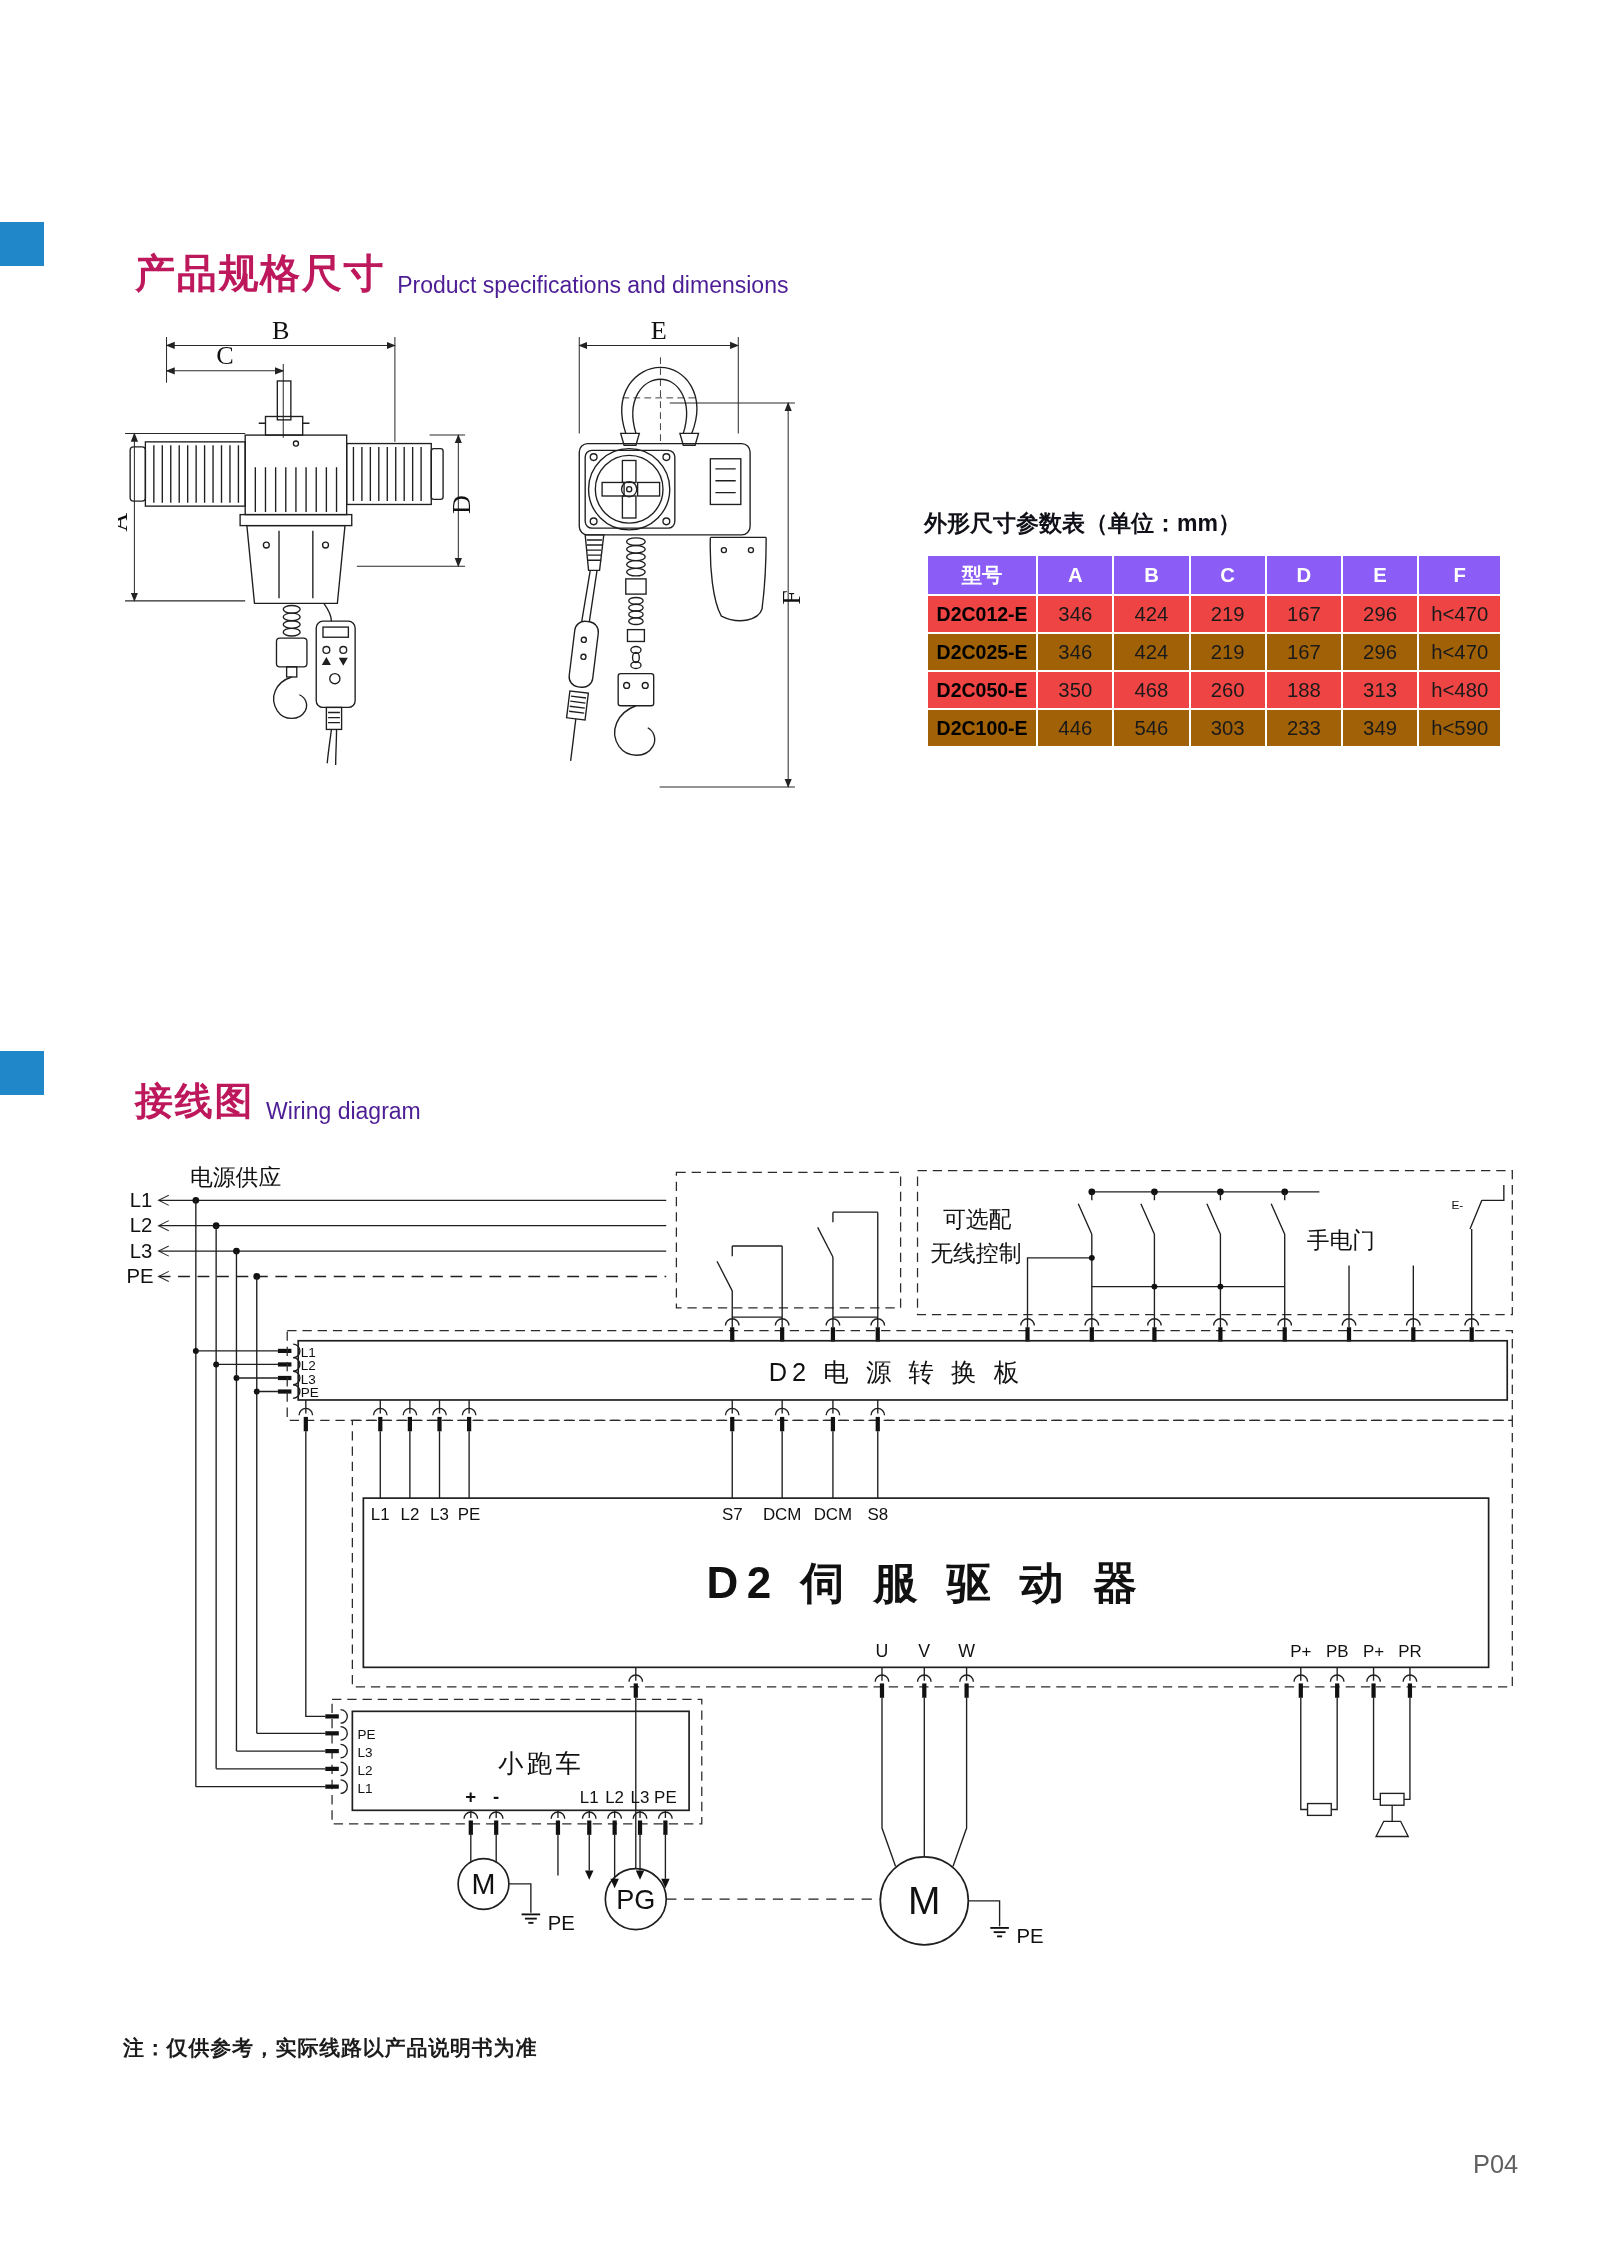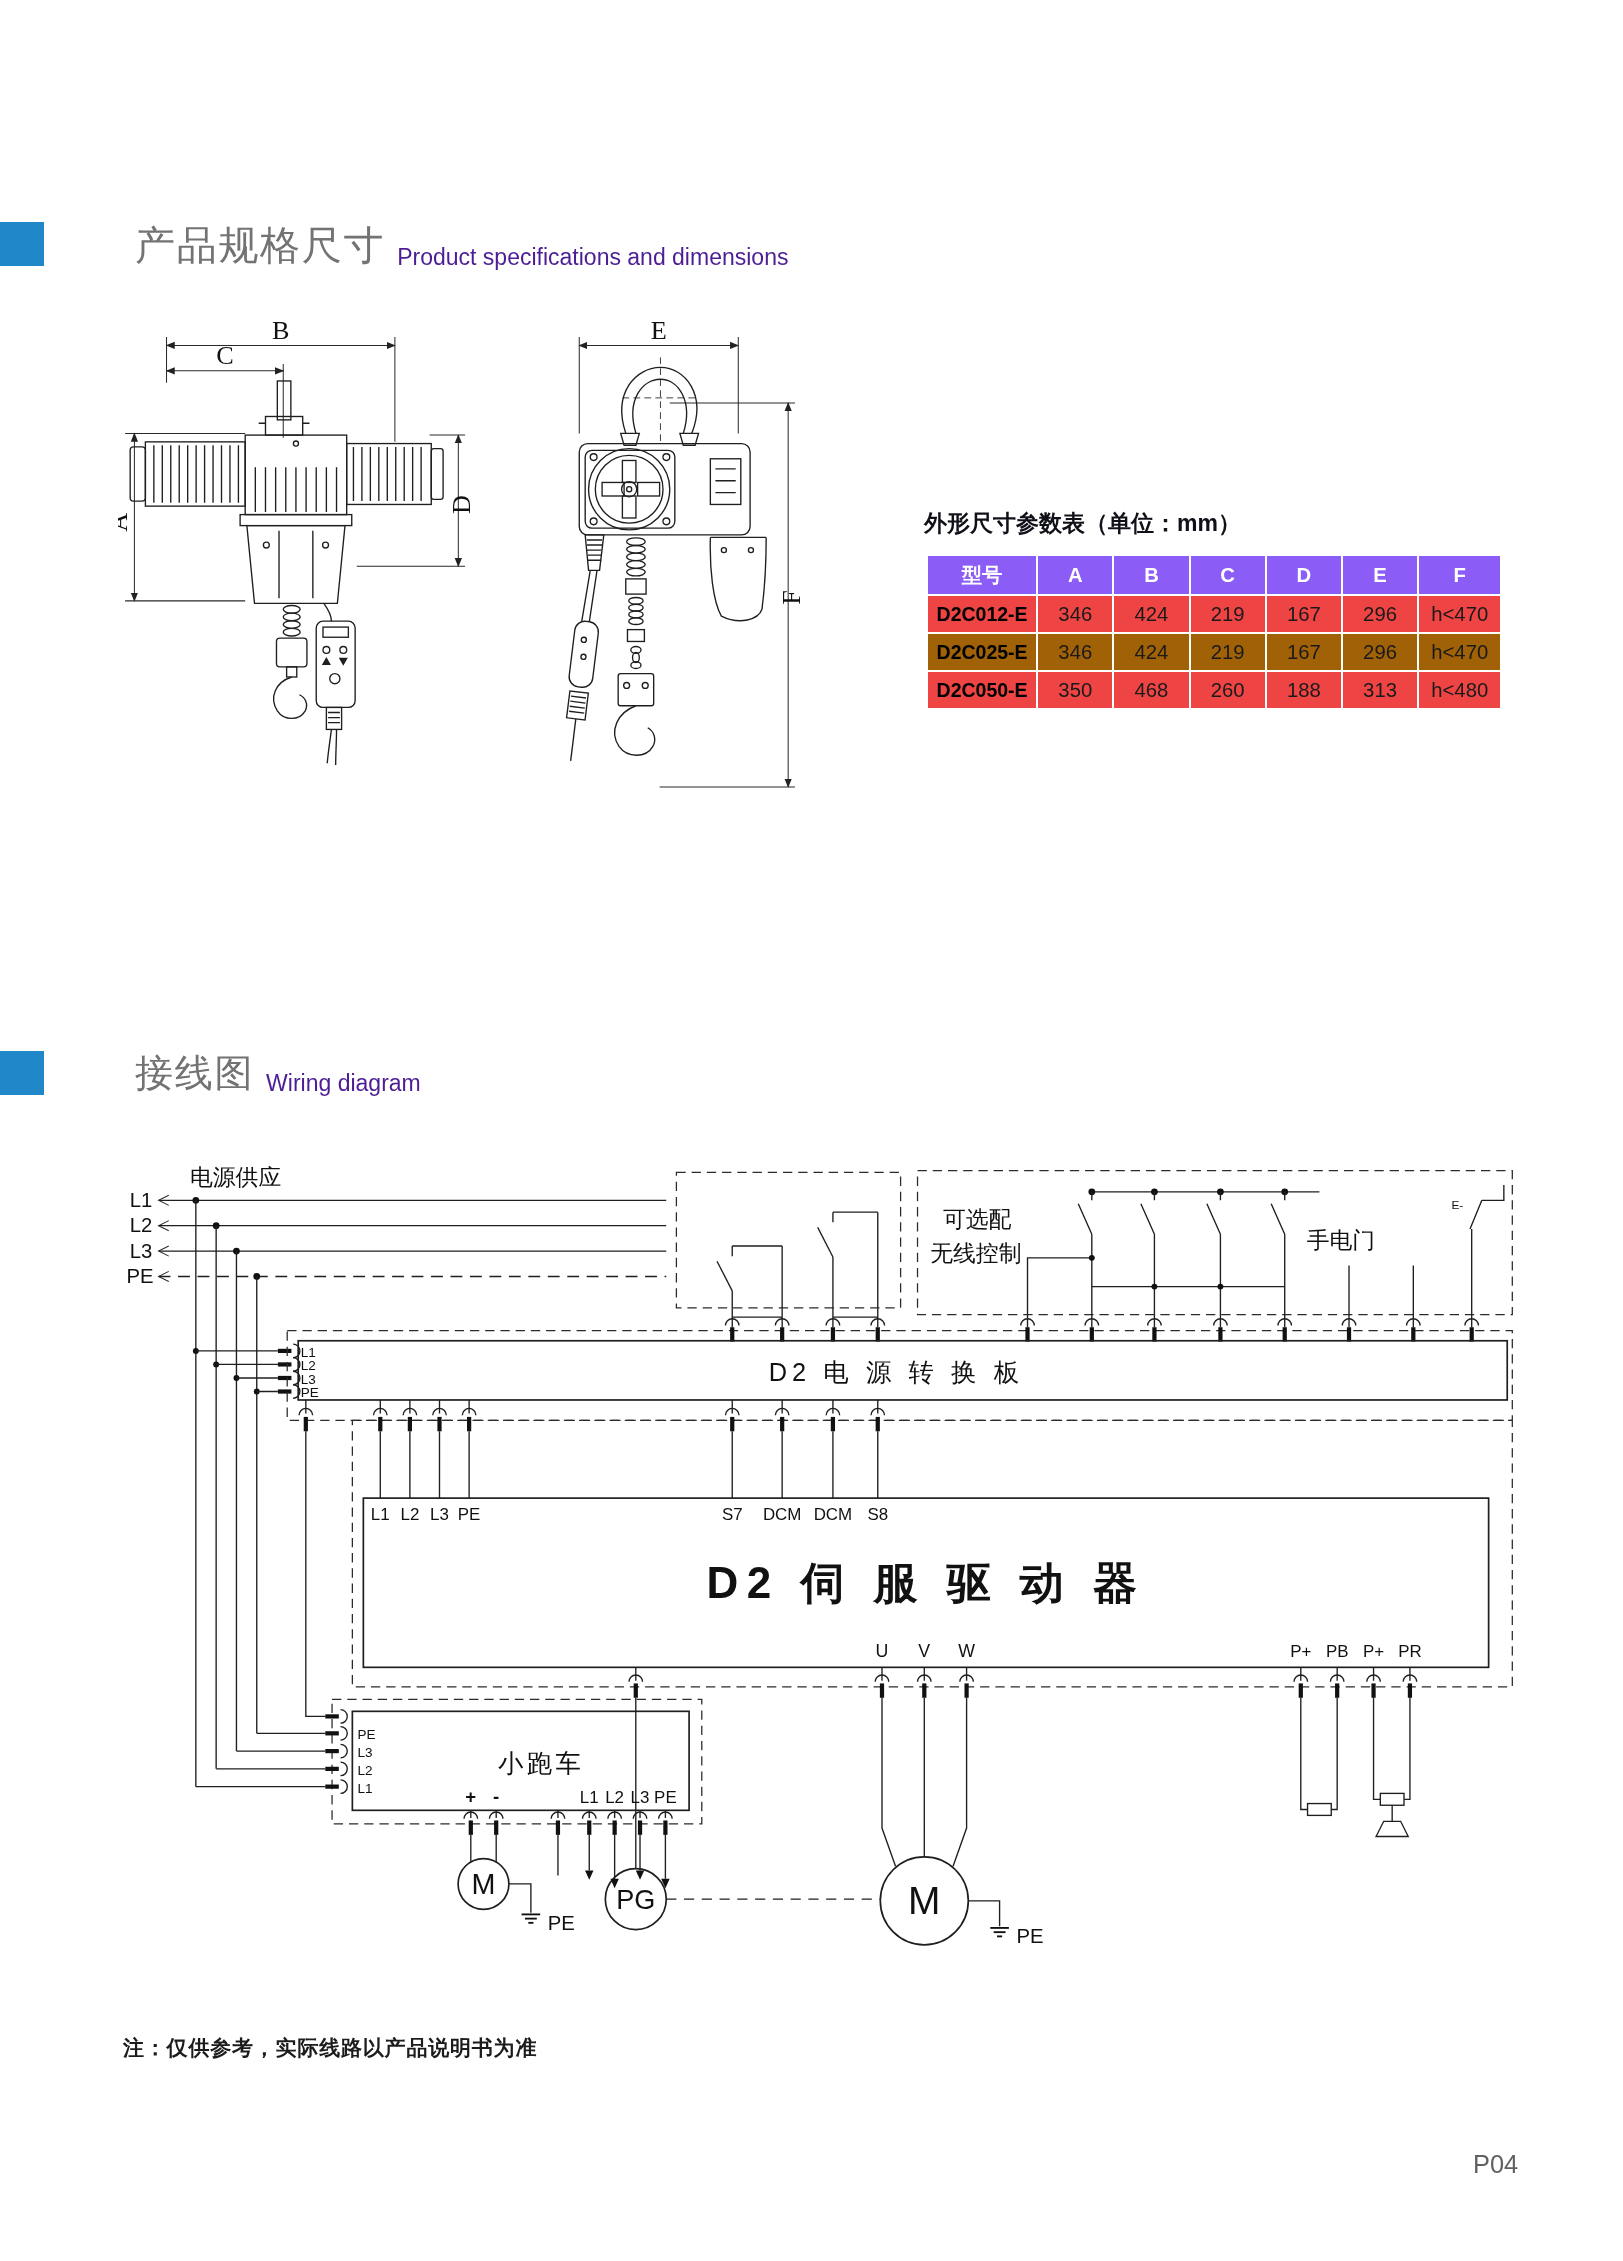--- a/index.html
+++ b/index.html
@@ -1,21 +1,21 @@
 <!DOCTYPE html>
 <html style="font-size:13.5px"><head>
 <meta charset="utf-8">
 <style>
   html,body{margin:0;padding:0;background:#eef0f2;}
   .page{position:relative;width:1624px;height:2261px;background:#ffffff;
         font-family:"Liberation Sans",sans-serif;color:#111;overflow:hidden;
         border-right:1.7px solid #d9dcdf;}
   .sec-head{position:absolute;left:123px;display:flex;align-items:flex-end;}
   .sq{position:absolute;width:44px;height:44px;background:#2087c9;z-index:0;}
-  .zh-title{position:relative;z-index:1;font-weight:normal;color:#737373;letter-spacing:1.7px;}
+  .zh-title{position:relative;z-index:1;font-weight:bold;color:#be185d;letter-spacing:1.7px;margin-top:28px;}
   .en-title{position:relative;z-index:1;color:#4c1d95;margin-left:12px;}
   #sec1{top:218px;}
   #sec1 .zh-title{font-size:40px;margin-left:12px;}
   #sec1 .en-title{font-size:23px;margin-bottom:2.5px;}
   #sec2{top:1048px;}
   #sec2 .zh-title{font-size:38px;margin-left:12px;}
   #sec2 .en-title{font-size:23px;margin-bottom:2.5px;}
   #sq1{top:222px;}
   #sq2{top:1051px;}
   .tbl-title{position:absolute;left:924px;top:508px;font-size:23px;font-weight:bold;color:#101018;}
@@ -222,20 +222,29 @@
     </tr>
     <tr class="odd">
       <td class="model">D2C050-E</td>
       <td>350</td>
       <td>468</td>
       <td>260</td>
       <td>188</td>
       <td>313</td>
       <td>h&lt;480</td>
     </tr>
+    <tr class="even">
+      <td class="model">D2C100-E</td>
+      <td>446</td>
+      <td>546</td>
+      <td>303</td>
+      <td>233</td>
+      <td>349</td>
+      <td>h&lt;590</td>
+    </tr>
   </tbody>
     </table>
 
   <div class="sq" id="sq2"></div>
   <div class="sec-head" id="sec2">
     <div class="zh-title">接线图</div>
     <div class="en-title">Wiring diagram</div>
   </div>
 
   <svg style="position:absolute;left:118px;top:1151px;" width="1396" height="855" viewBox="0 0 1650 1010">

